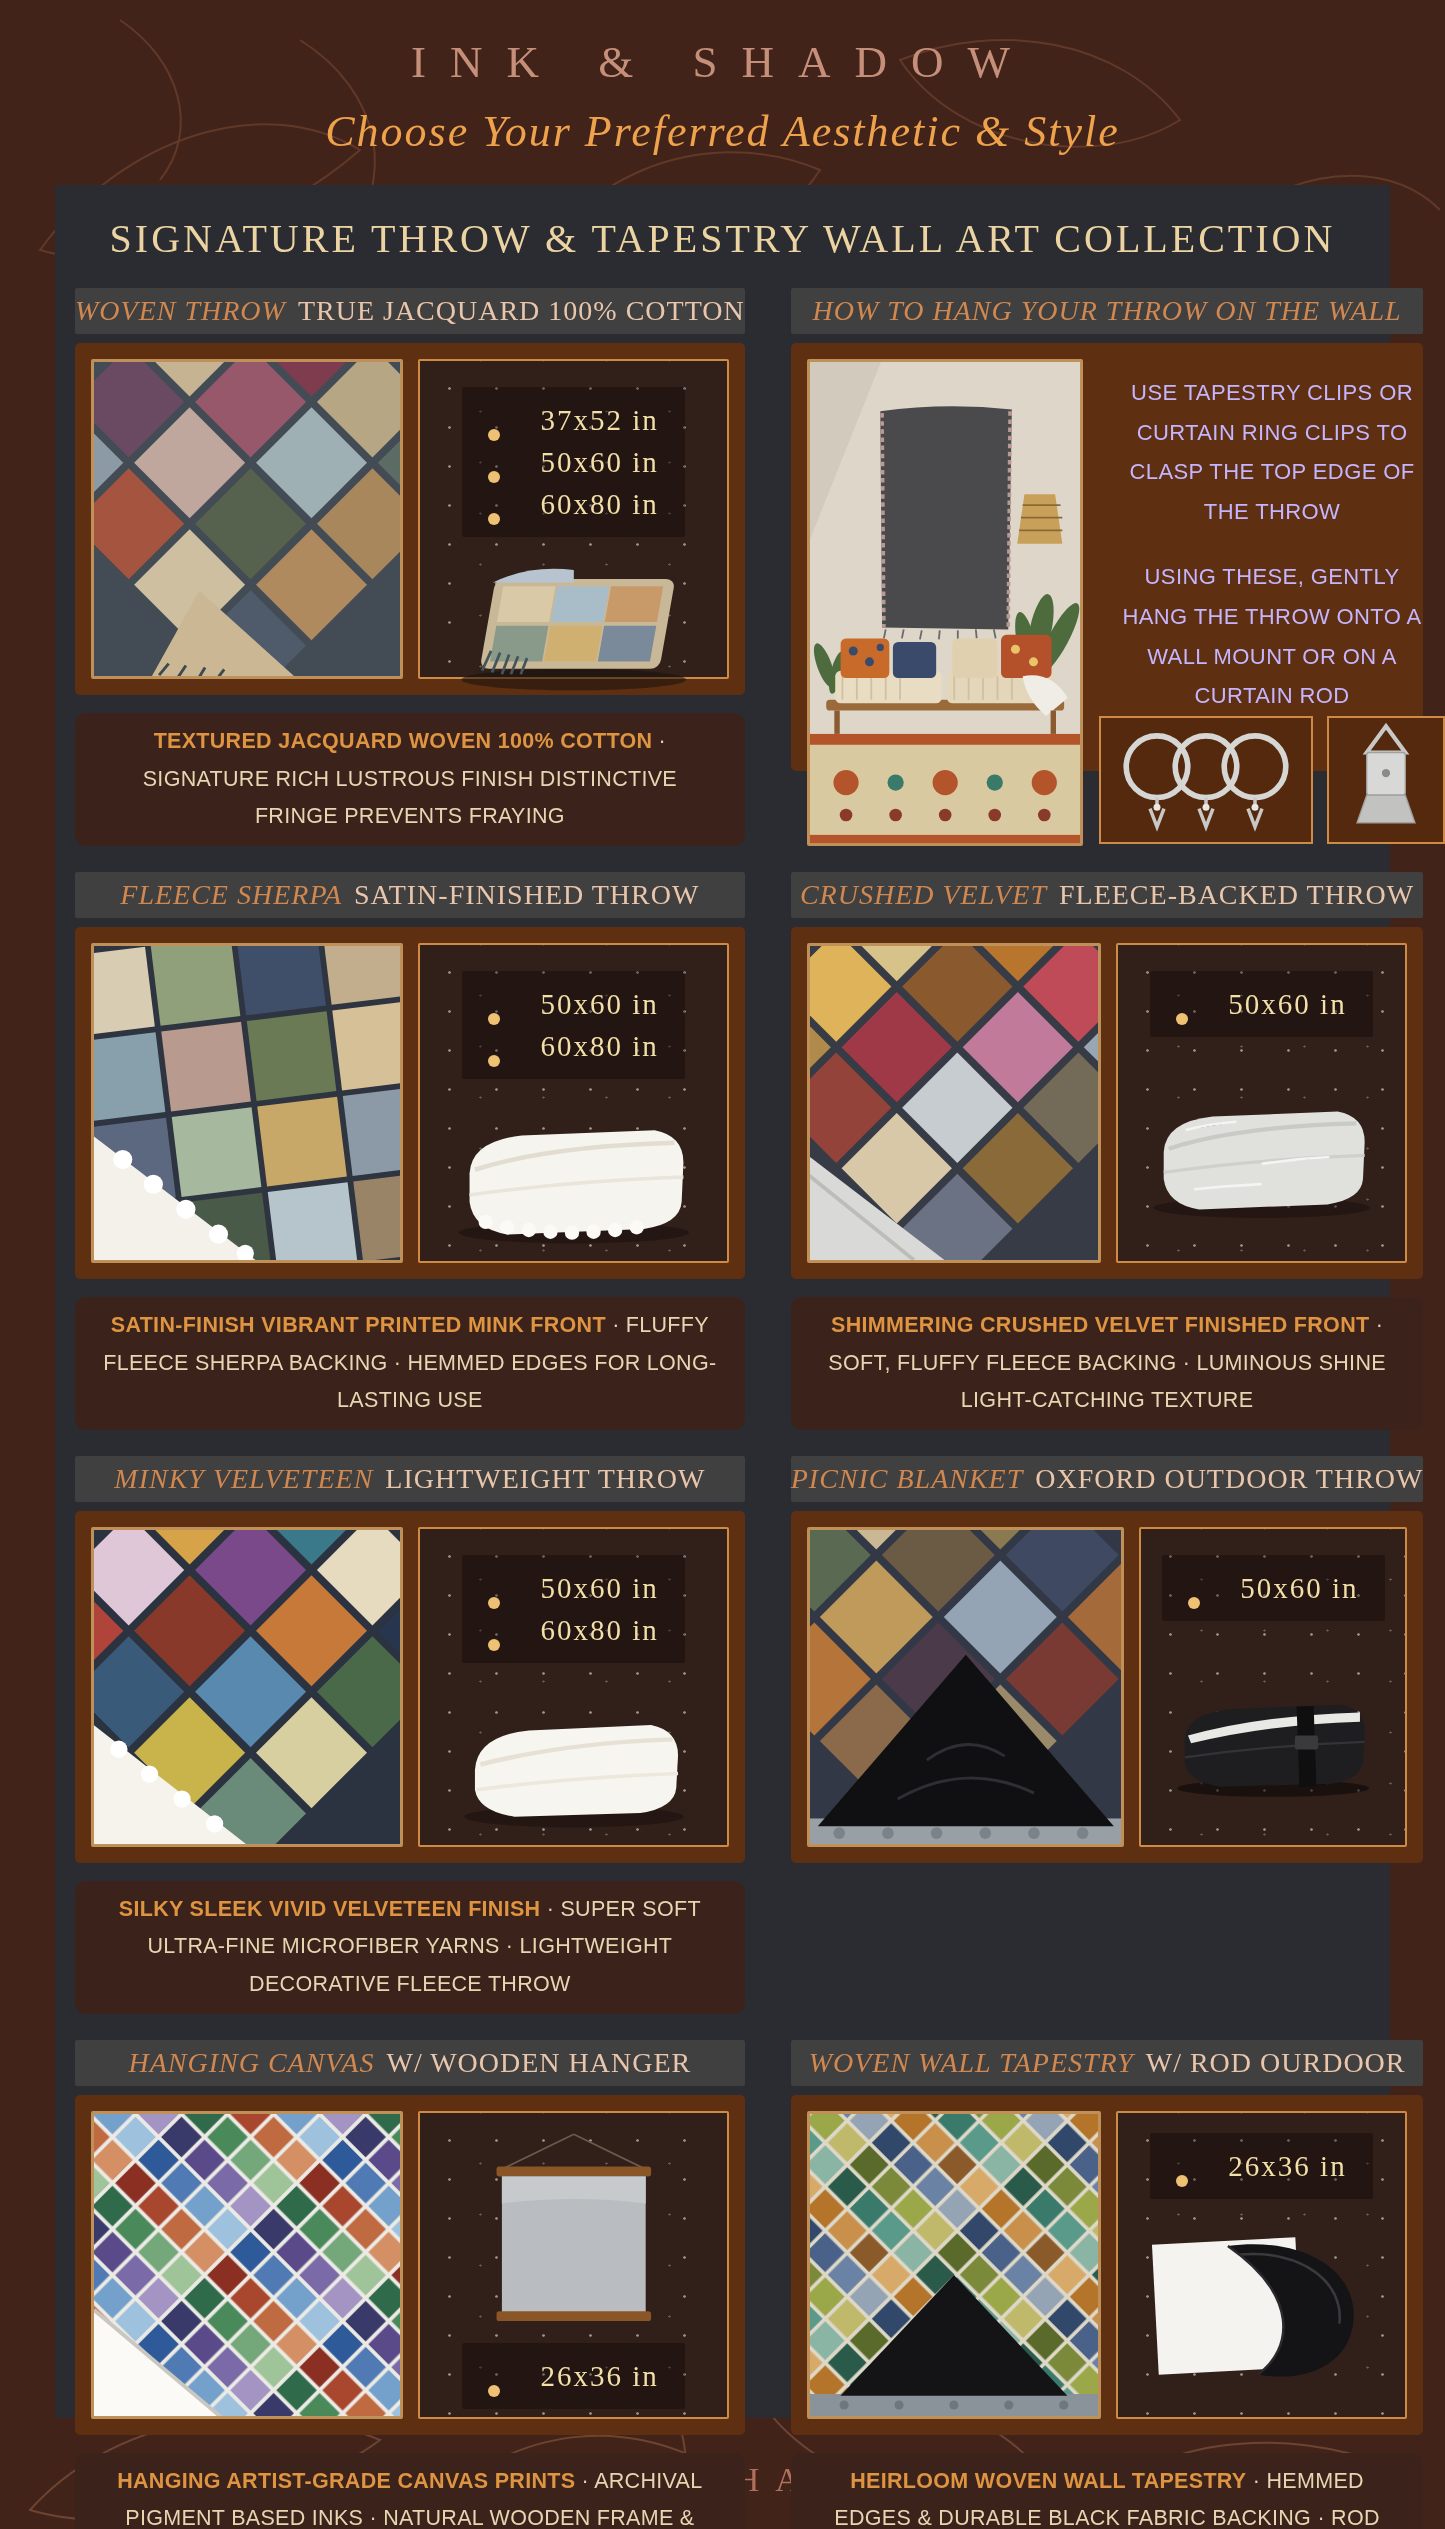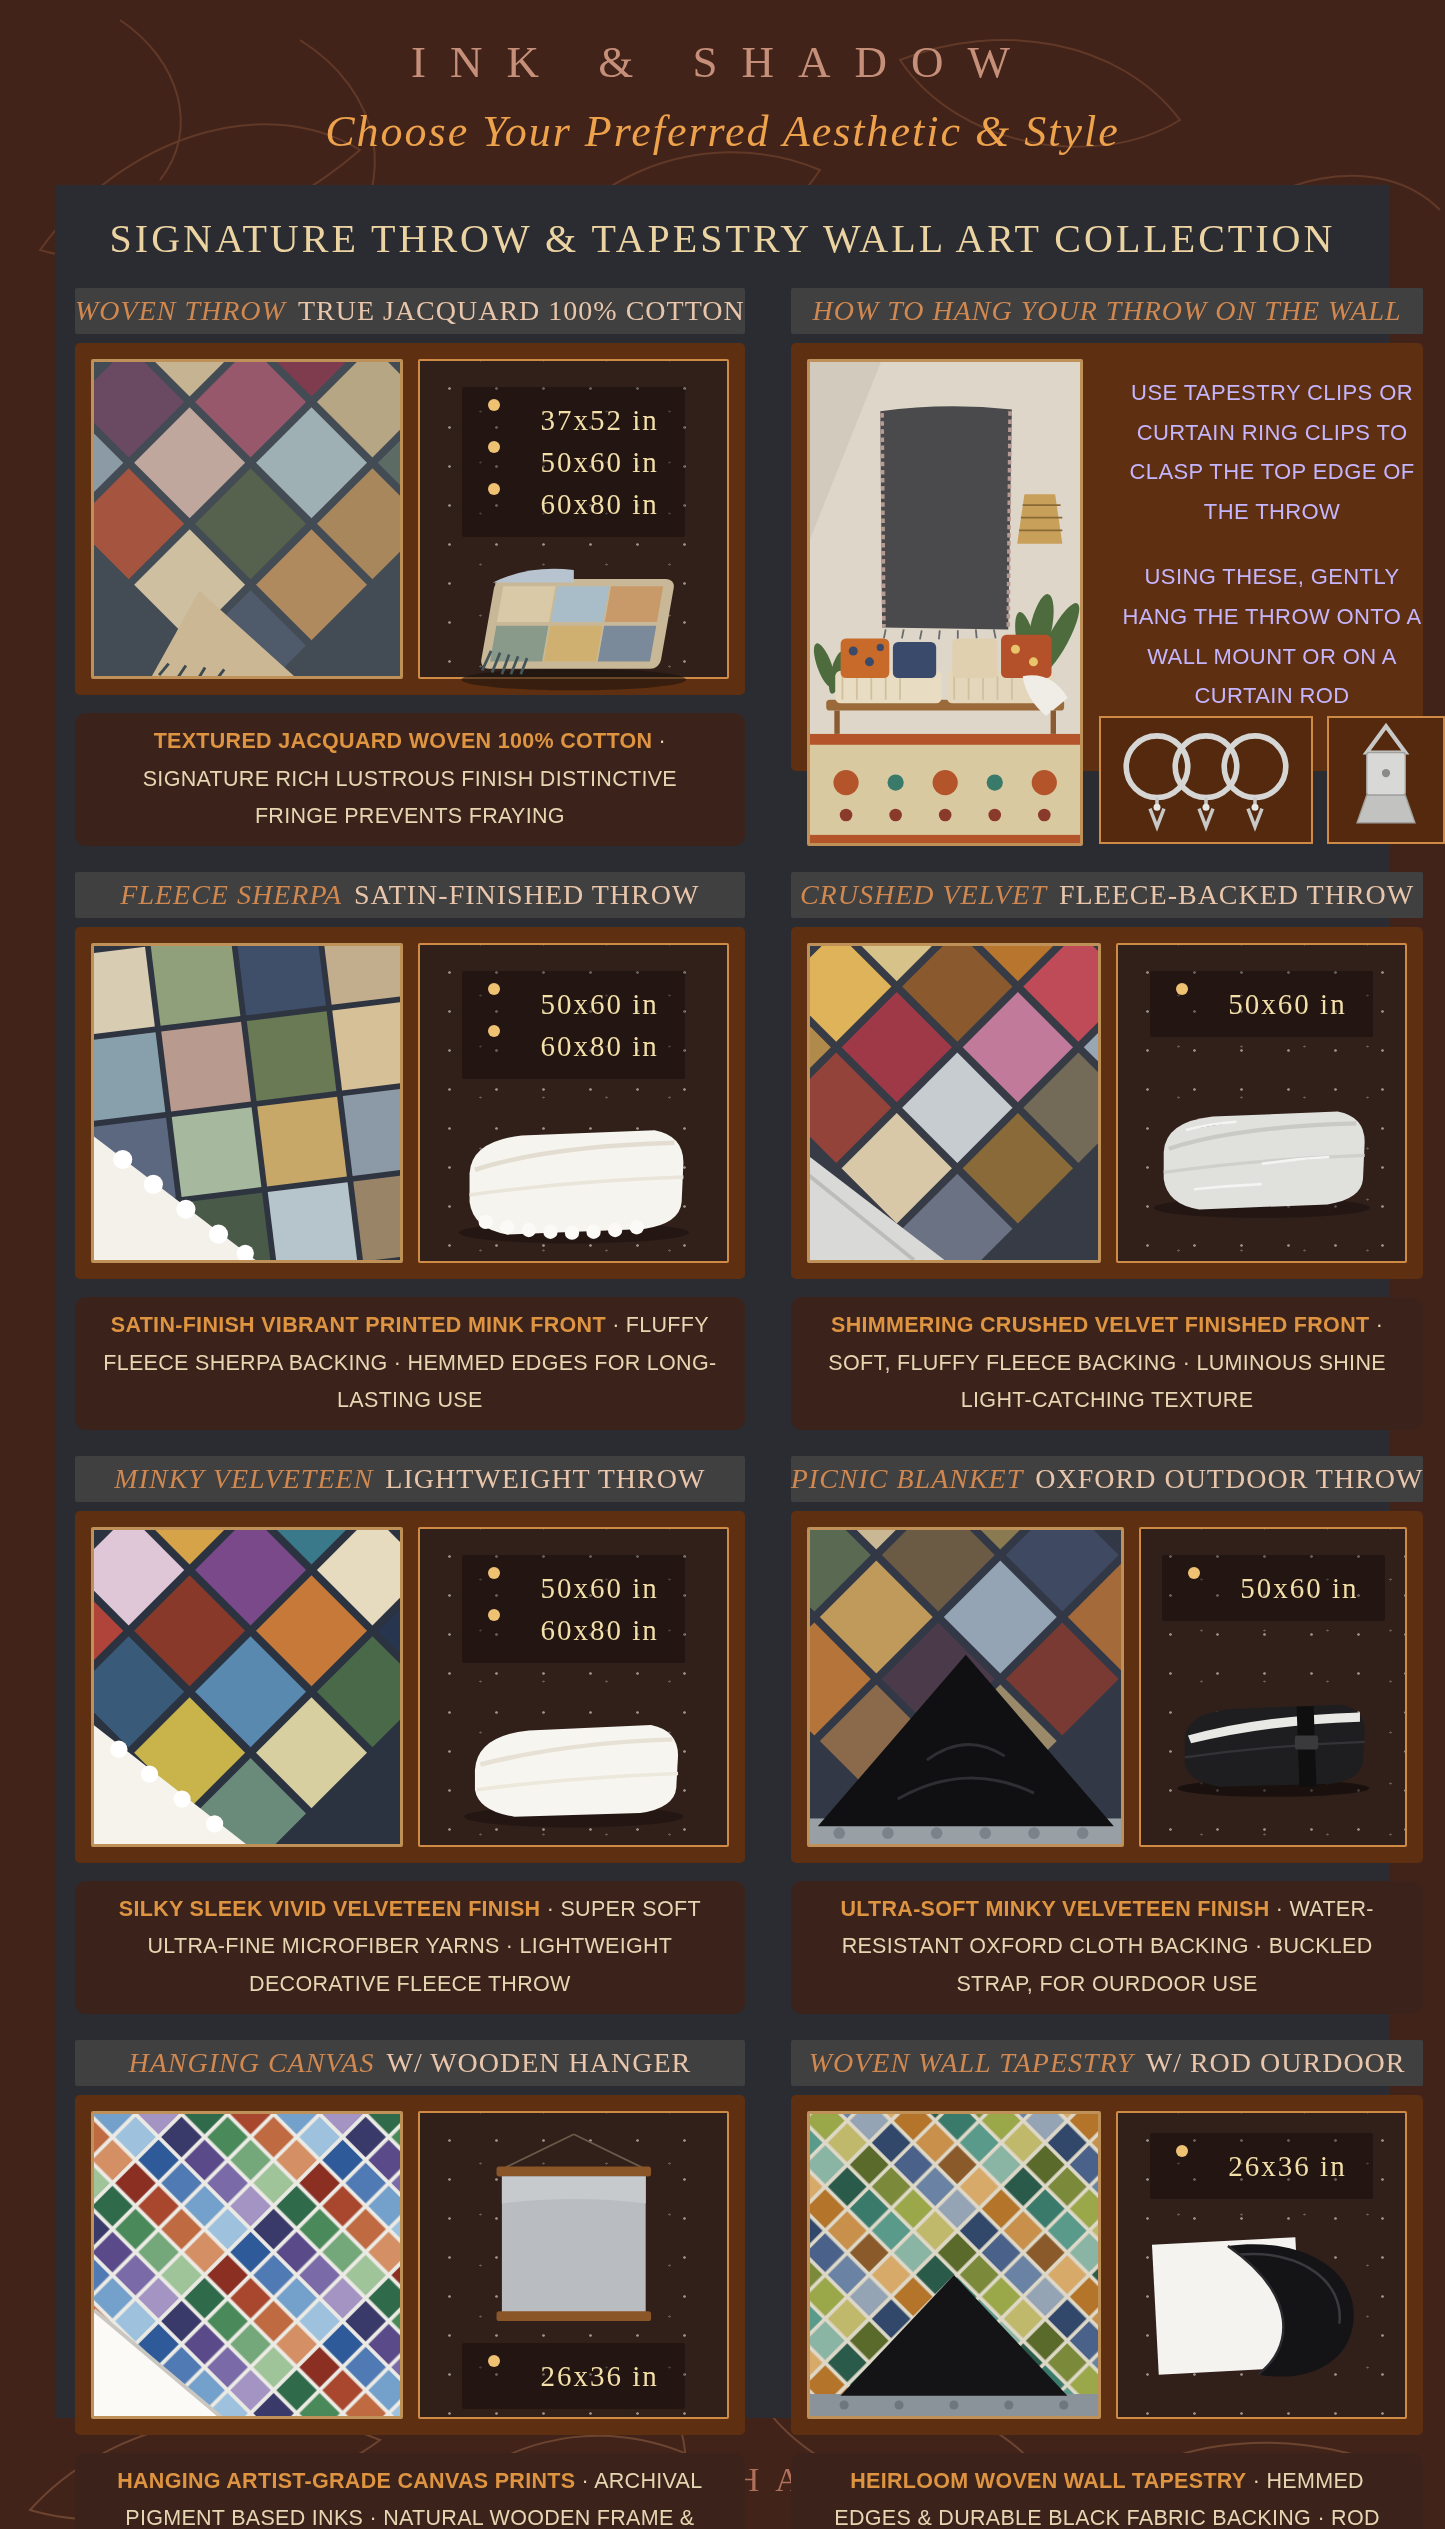--- a/index.html
+++ b/index.html
@@ -27,21 +27,21 @@
   .photo.wider{flex:1.18 1 0;}
   .photo svg,.prodimg svg,.framebox svg{display:block;width:100%;height:100%;}
   .sidepanel{flex:1 1 0;border:2px solid #cf8a45;border-radius:2px;display:flex;flex-direction:column;align-items:center;box-sizing:border-box;}
   .speckle{background-color:#311f1a;
       background-image:radial-gradient(rgba(255,250,240,.5) 1.1px,transparent 1.8px),
                        radial-gradient(rgba(255,250,240,.26) 1px,transparent 1.6px);
       background-size:47px 39px,63px 51px;background-position:6px 8px,29px 25px;}
   .chip{list-style:none;margin:26px 0 0;padding:12px 26px;background:rgba(0,0,0,.30);border-radius:2px;}
   .chip.tight{margin-top:20px;}
   .chip.bottom{margin:0 0 16px;}
-  .chip-row{display:flex;align-items:flex-start;gap:40px;line-height:1.45;}
+  .chip-row{display:flex;align-items:flex-end;gap:40px;line-height:1.45;}
   .dot{width:12px;height:12px;border-radius:50%;background:#efc173;flex:0 0 auto;}
   .size-text{font-size:29px;color:#f3dfa8;letter-spacing:2px;}
   .prodimg{flex:1 1 auto;width:88%;margin:6px auto 10px;}
   .prodimg.top{margin-top:14px;}
   .desc{margin-top:18px;background:#3b231c;border-radius:11px;min-height:88px;display:flex;align-items:center;
         justify-content:center;padding:10px 24px;box-sizing:border-box;text-align:center;}
   .desc.tall{min-height:118px;}
   .desc p{margin:0;font-family:"Liberation Sans","DejaVu Sans",sans-serif;font-size:21.5px;line-height:1.75;letter-spacing:.3px;}
   .desc .lead{color:#de9440;font-weight:700;}
   .desc .drest{color:#e6d6b2;font-weight:400;}
@@ -557,23 +557,20 @@
                 <ellipse cx="150" cy="164" rx="124" ry="11" fill="#0c0806" opacity=".6"></ellipse>
                 <path d="M36,100 Q38,68 94,62 L238,56 Q268,62 268,90 L266,128 Q264,152 226,158 L82,162 Q40,156 36,132 Z" fill="#1e1e20"></path>
                 <path d="M40,96 Q130,70 262,66 L262,78 Q140,82 44,106 Z" fill="#e8e8e4"></path>
                 <path d="M36,124 Q150,108 268,104" stroke="#33333 6" stroke-width="3" fill="none"></path>
                 <path d="M36,124 Q150,108 268,104" stroke="#343438" stroke-width="3" fill="none"></path>
                 <rect x="182" y="58" width="22" height="104" fill="#0f0f10" transform="rotate(-2 193 110)"></rect>
                 <rect x="178" y="96" width="30" height="18" rx="3" fill="#3a3a3c"></rect>
               </svg>
             </div>
           </div>
-        </div>
-        <div class="desc">
-          <p><span class="lead">ULTRA-SOFT MINKY VELVETEEN FINISH</span> <span class="drest">· WATER-RESISTANT OXFORD CLOTH BACKING · BUCKLED STRAP, FOR OURDOOR USE</span></p>
         </div>
       </section>
 
       <section class="cell">
         <div class="strip">
           <span class="em">HANGING CANVAS</span>
           <span class="rest">W/ WOODEN HANGER</span>
         </div>
         <div class="card short">
           <div class="photo">

